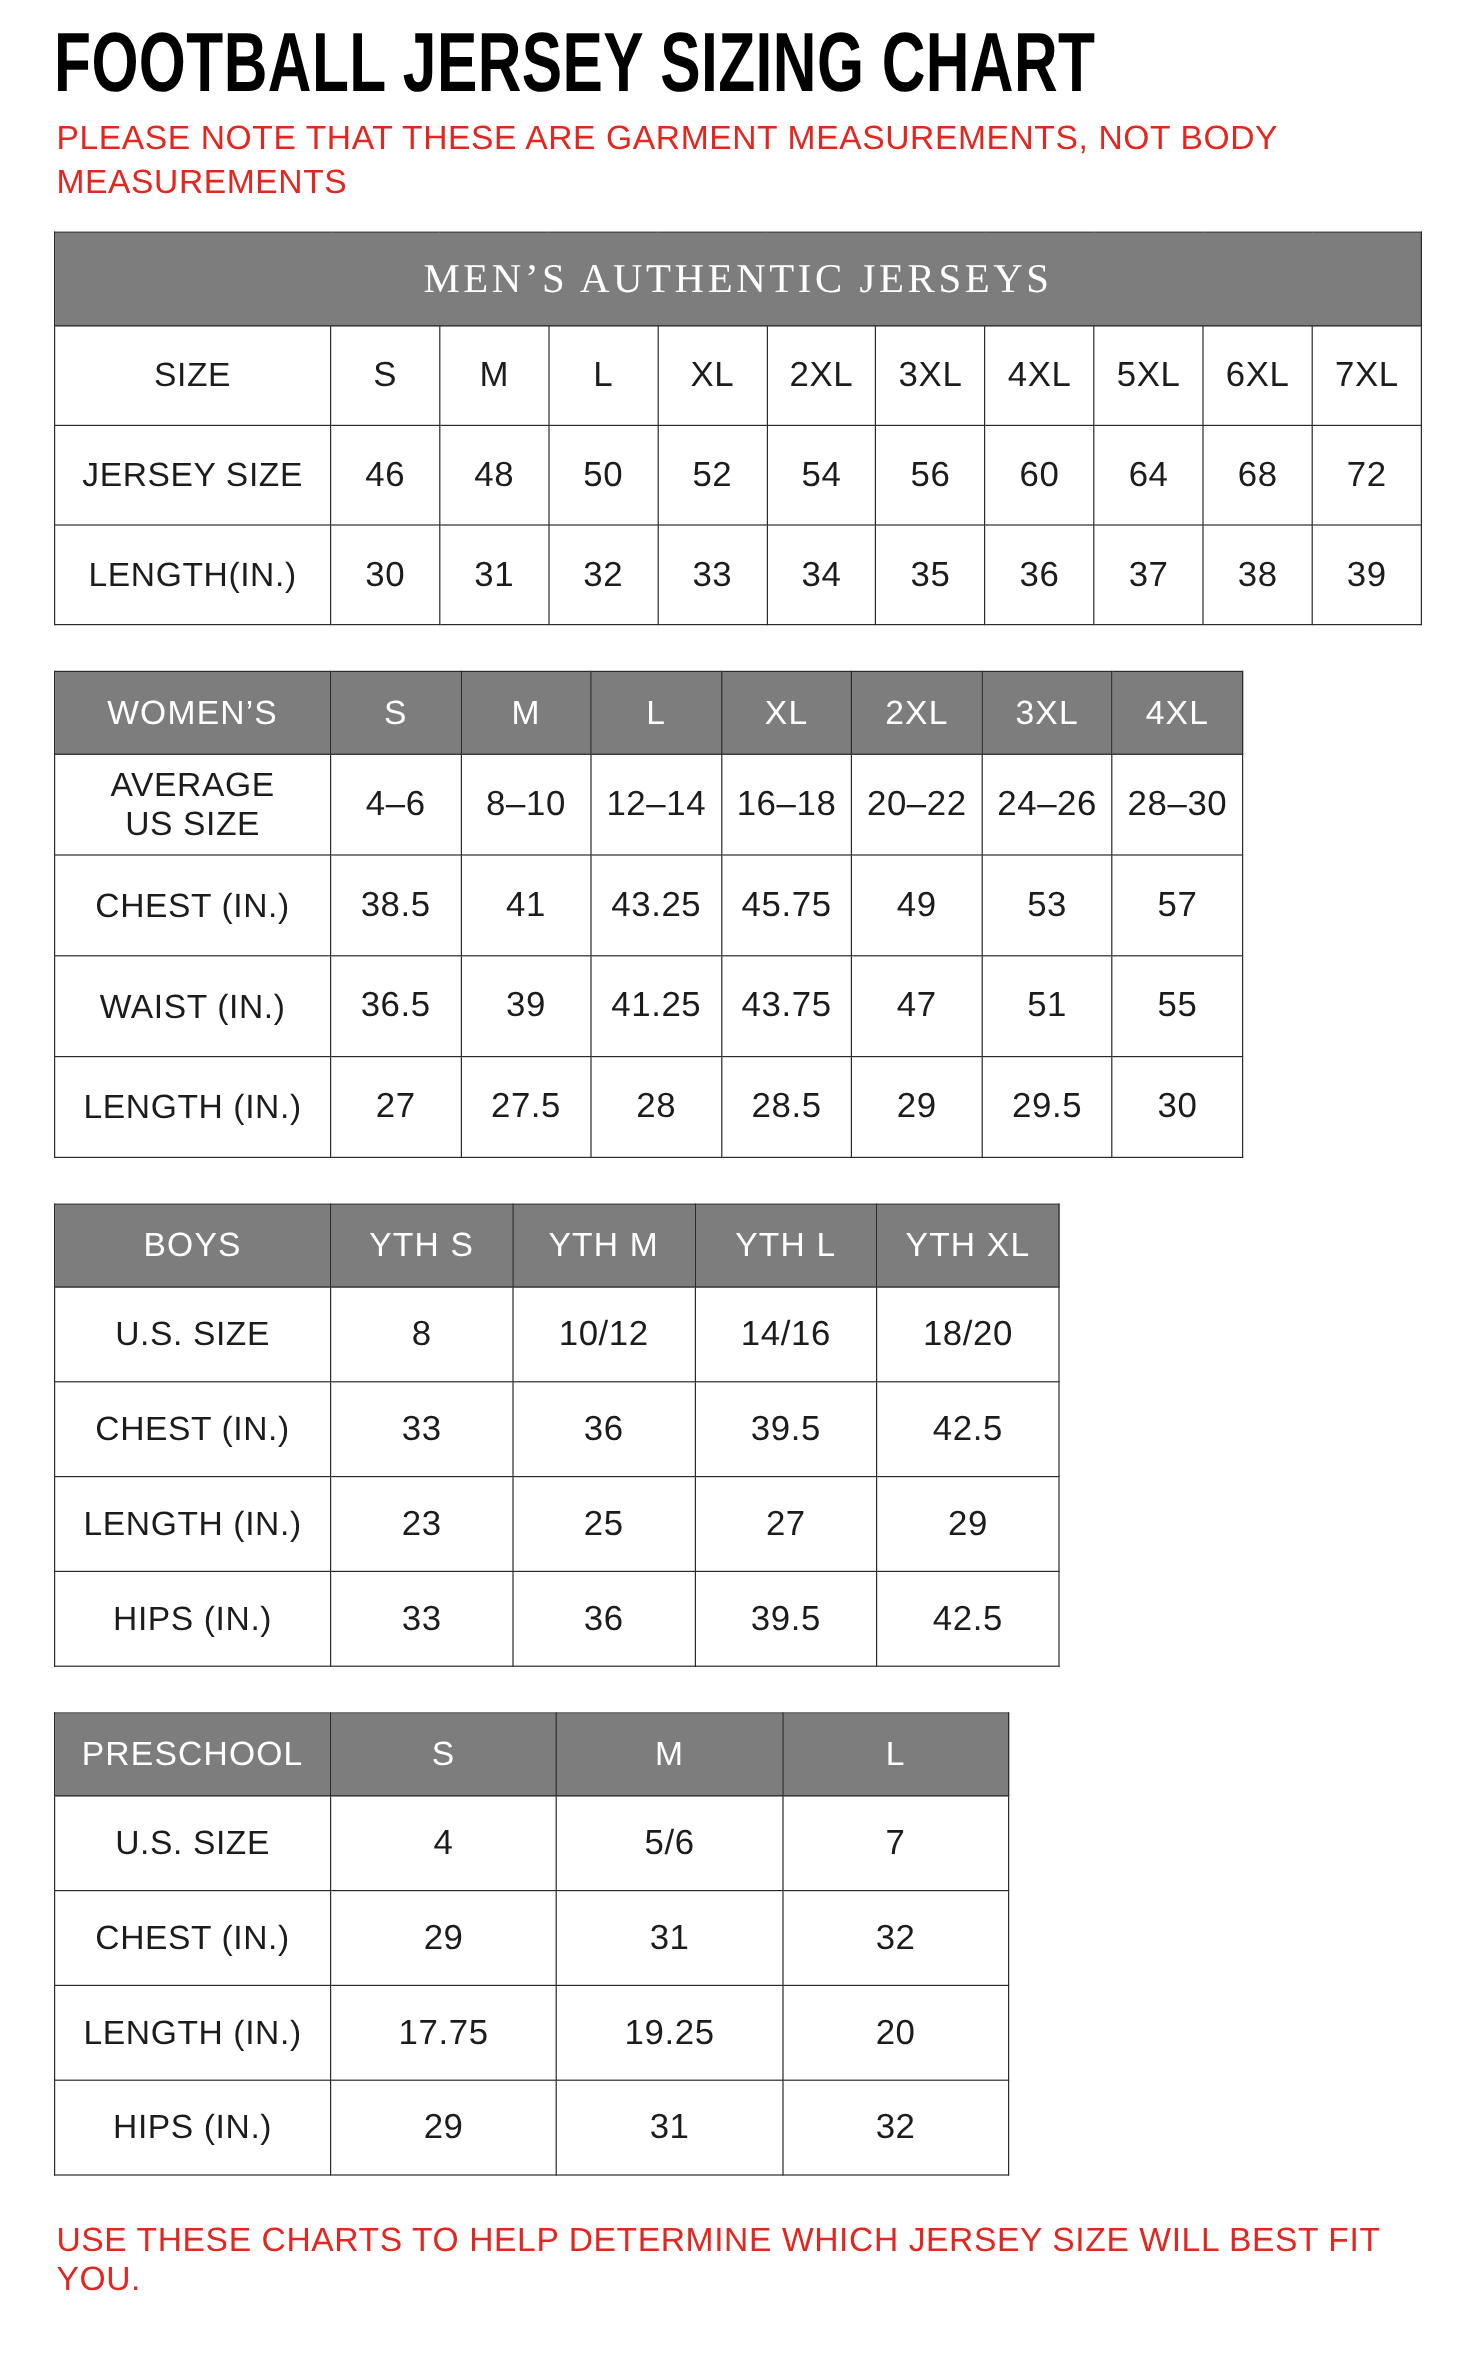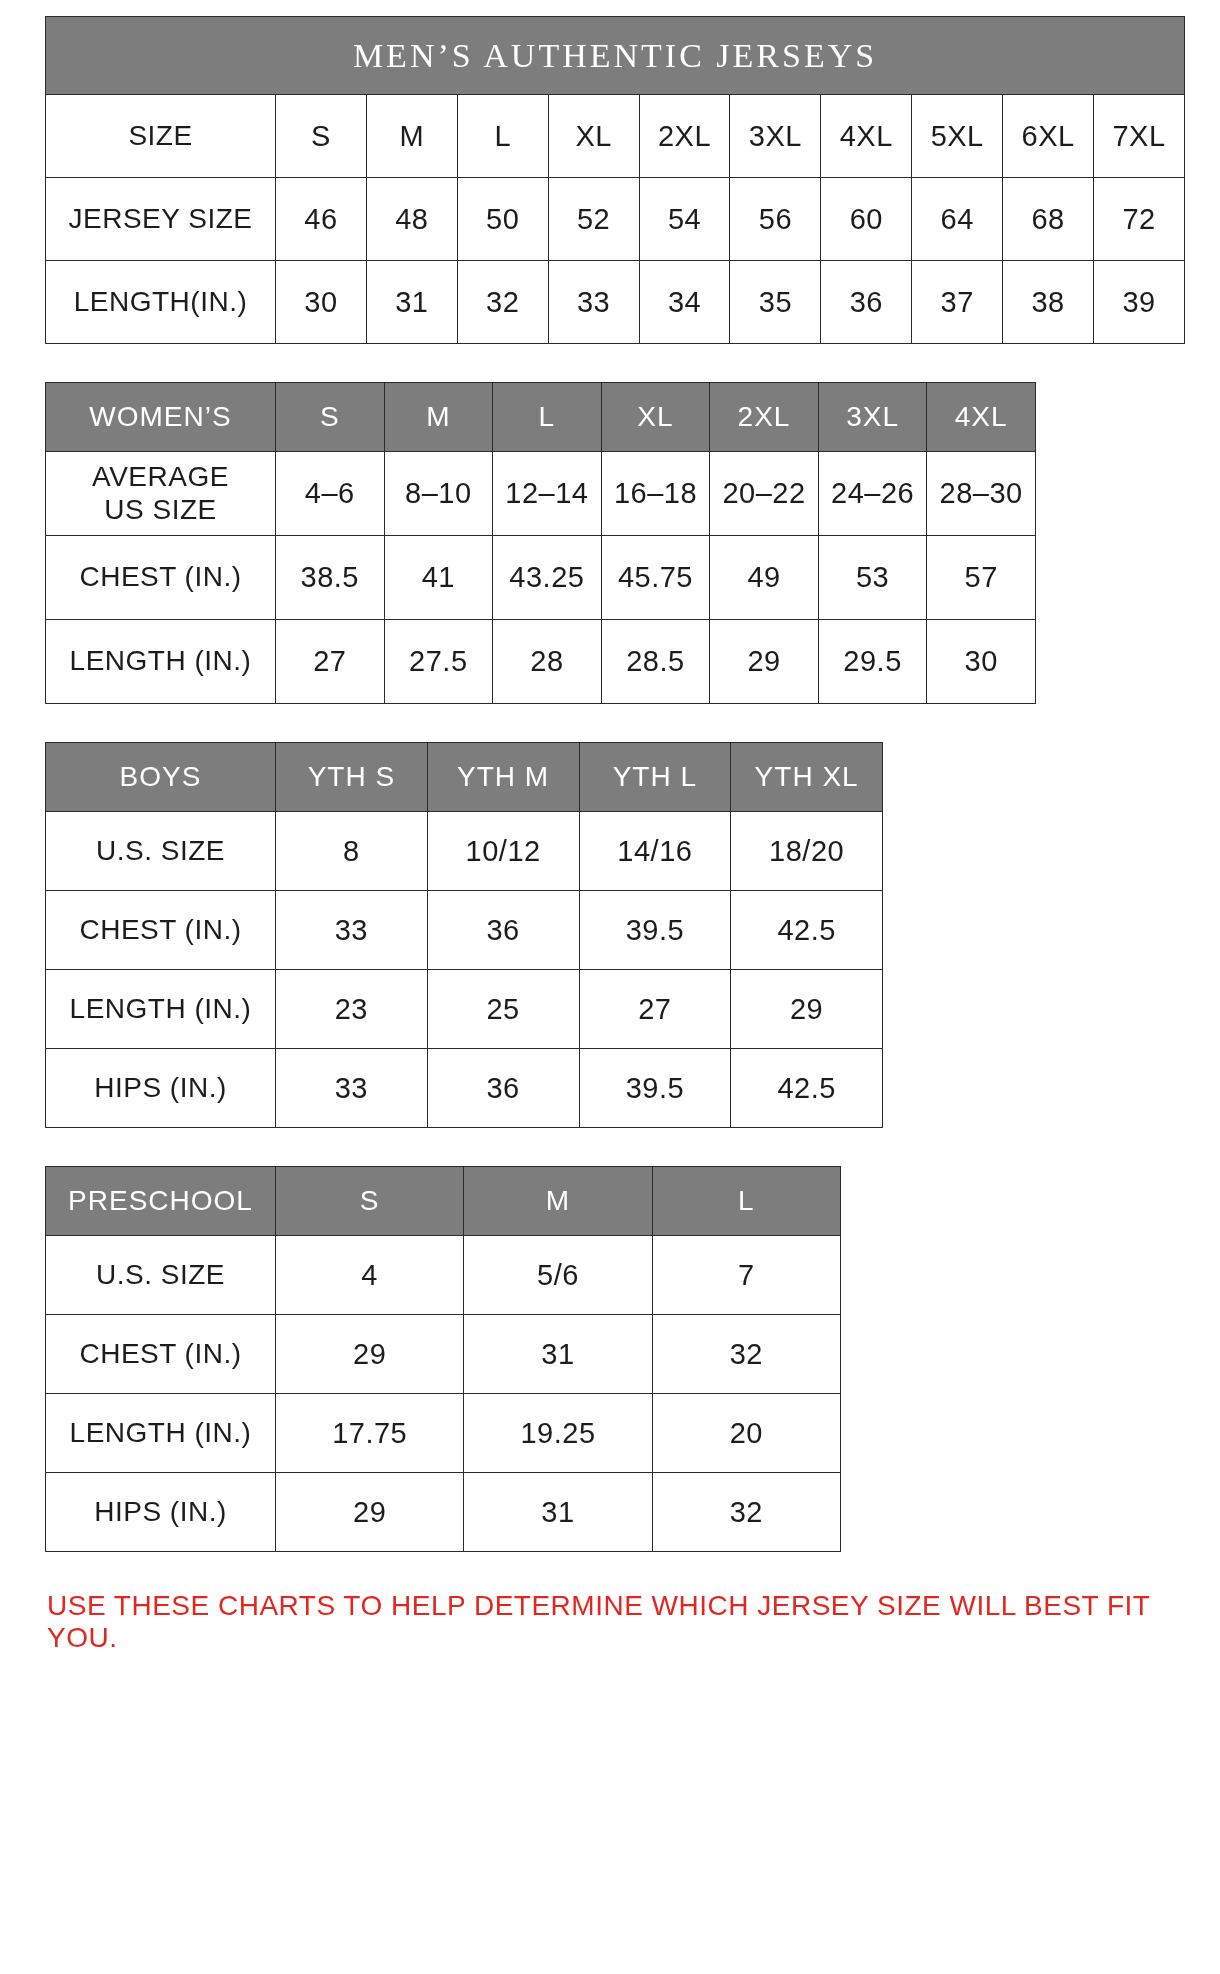--- a/index.html
+++ b/index.html
@@ -87,21 +87,24 @@
     font-size: 28px;
     letter-spacing: 0.5px;
     margin: 26px 0 0 2px;
   }
 </style>
 </head>
 <body>
 
 <div class="page">
 
-
+  <h1 class="title"><span class="title-inner">FOOTBALL JERSEY SIZING CHART</span></h1>
+
+  <p class="note">PLEASE NOTE THAT THESE ARE GARMENT MEASUREMENTS, NOT BODY
+MEASUREMENTS</p>
 
   <table class="t-mens">
     <colgroup>
         <col class="lbl">
         <col span="10">
       </colgroup>
     <thead>
       <tr class="banner-row">
         <th class="banner" colspan="11">MEN’S AUTHENTIC JERSEYS</th>
       </tr>
@@ -182,20 +185,30 @@
           <td class="row-label">CHEST (IN.)</td>
           <td class="val">38.5</td>
           <td class="val">41</td>
           <td class="val">43.25</td>
           <td class="val">45.75</td>
           <td class="val">49</td>
           <td class="val">53</td>
           <td class="val">57</td>
         </tr>
         <tr>
+          <td class="row-label">WAIST (IN.)</td>
+          <td class="val">36.5</td>
+          <td class="val">39</td>
+          <td class="val">41.25</td>
+          <td class="val">43.75</td>
+          <td class="val">47</td>
+          <td class="val">51</td>
+          <td class="val">55</td>
+        </tr>
+        <tr>
           <td class="row-label">LENGTH (IN.)</td>
           <td class="val">27</td>
           <td class="val">27.5</td>
           <td class="val">28</td>
           <td class="val">28.5</td>
           <td class="val">29</td>
           <td class="val">29.5</td>
           <td class="val">30</td>
         </tr>
       </tbody>

